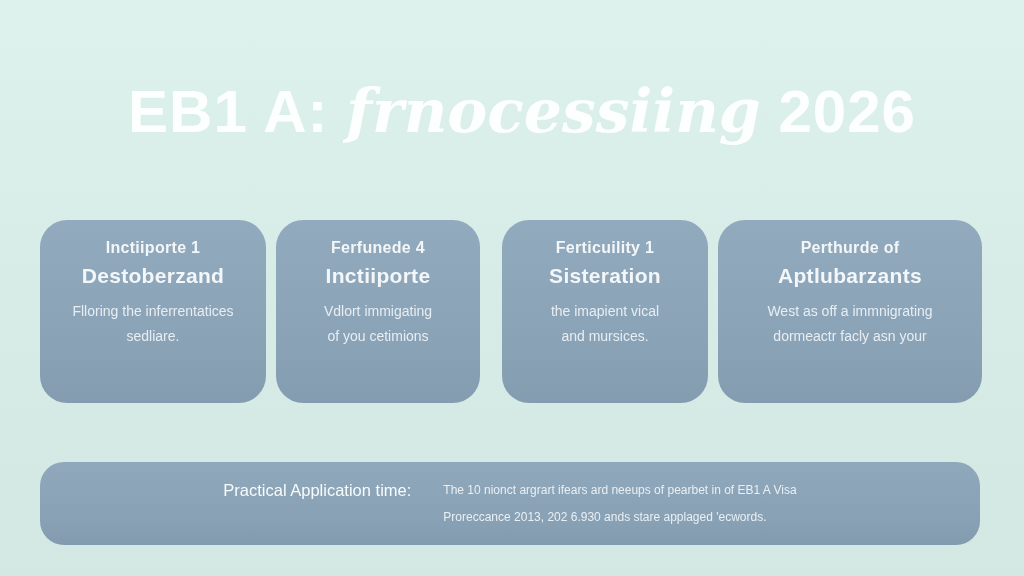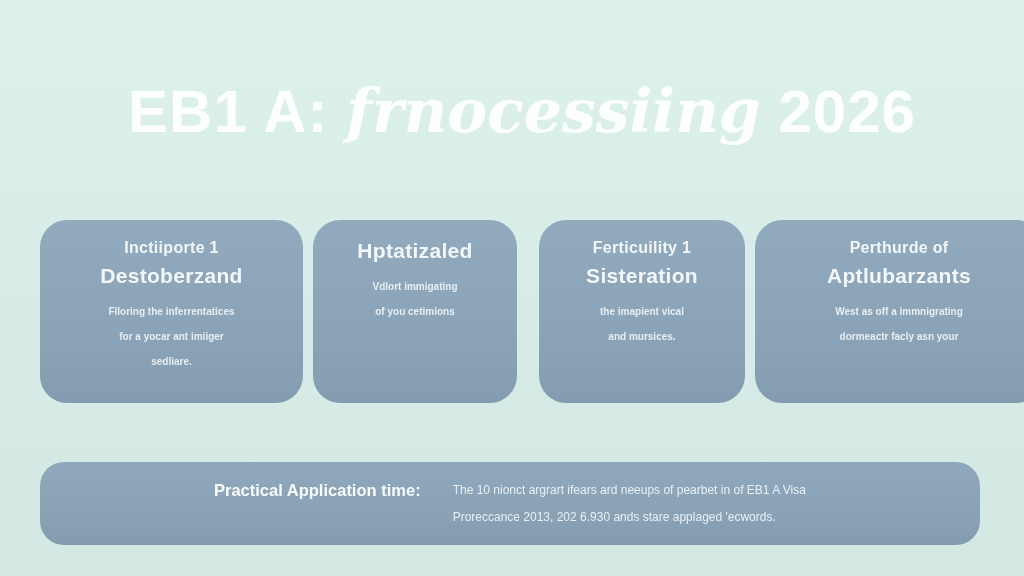--- a/index.html
+++ b/index.html
@@ -42,44 +42,43 @@
   }
   .card {
     box-sizing: border-box;
     height: 183px;
     border-radius: 27px;
     background: linear-gradient(180deg, #92aabd 0%, #8aa2b6 70%, #839cb0 100%);
     color: #ffffff;
     text-align: center;
     padding: 19px 12px 0 12px;
   }
-  .card.w1 { width: 263px; }
+  .card.w1 { width: 226px; }
   .card.w2 { width: 204px; }
   .card.w3 { width: 206px; margin-left: 12px; }
-  .card.w4 { width: 288px; }
+  .card.w4 { width: 264px; }
 
   .card-kicker {
     font-size: 16px;
     font-weight: bold;
     color: #f3f7f9;
     letter-spacing: 0.3px;
     margin-bottom: 7px;
   }
   .card-heading {
     font-size: 21px;
     font-weight: bold;
     color: #f3f7f9;
     letter-spacing: 0.3px;
     margin-bottom: 11px;
   }
   .card-body {
-    font-size: 10px;
+    font-size: 14px;
     line-height: 25px;
     color: #e7eef3;
-    font-weight: bold;
   }
 
   
   .banner {
     position: absolute;
     left: 40px;
     top: 462px;
     width: 940px;
     height: 83px;
     box-sizing: border-box;
@@ -88,21 +87,21 @@
     display: flex;
     align-items: center;
     justify-content: center;
   }
   .banner-content {
     display: flex;
     align-items: flex-start;
   }
   .banner-label {
     font-size: 16.5px;
-    font-weight: bold;
+    font-weight: normal;
     color: #f8fbfc;
     line-height: 27px;
     white-space: nowrap;
     margin-right: 32px;
   }
   .banner-text {
     font-size: 12px;
     line-height: 27px;
     color: #e9f0f4;
   }
@@ -119,27 +118,27 @@
     <span>2026</span>
   </div>
 
   <div class="cards">
 
     <div class="card w1">
       <div class="card-kicker">Inctiiporte 1</div>
       <div class="card-heading">Destoberzand</div>
       <div class="card-body">
         <div>Flloring the inferrentatices</div>
-        <div>for a yocar ant imiiger</div>
         <div>sedliare.</div>
       </div>
     </div>
 
     <div class="card w2">
-      <div class="card-heading">Hptatizaled</div>
+      <div class="card-kicker">Ferfunede 4</div>
+      <div class="card-heading">Inctiiporte</div>
       <div class="card-body">
         <div>Vdlort immigating</div>
         <div>of you cetimions</div>
       </div>
     </div>
 
     <div class="card w3">
       <div class="card-kicker">Ferticuility 1</div>
       <div class="card-heading">Sisteration</div>
       <div class="card-body">

